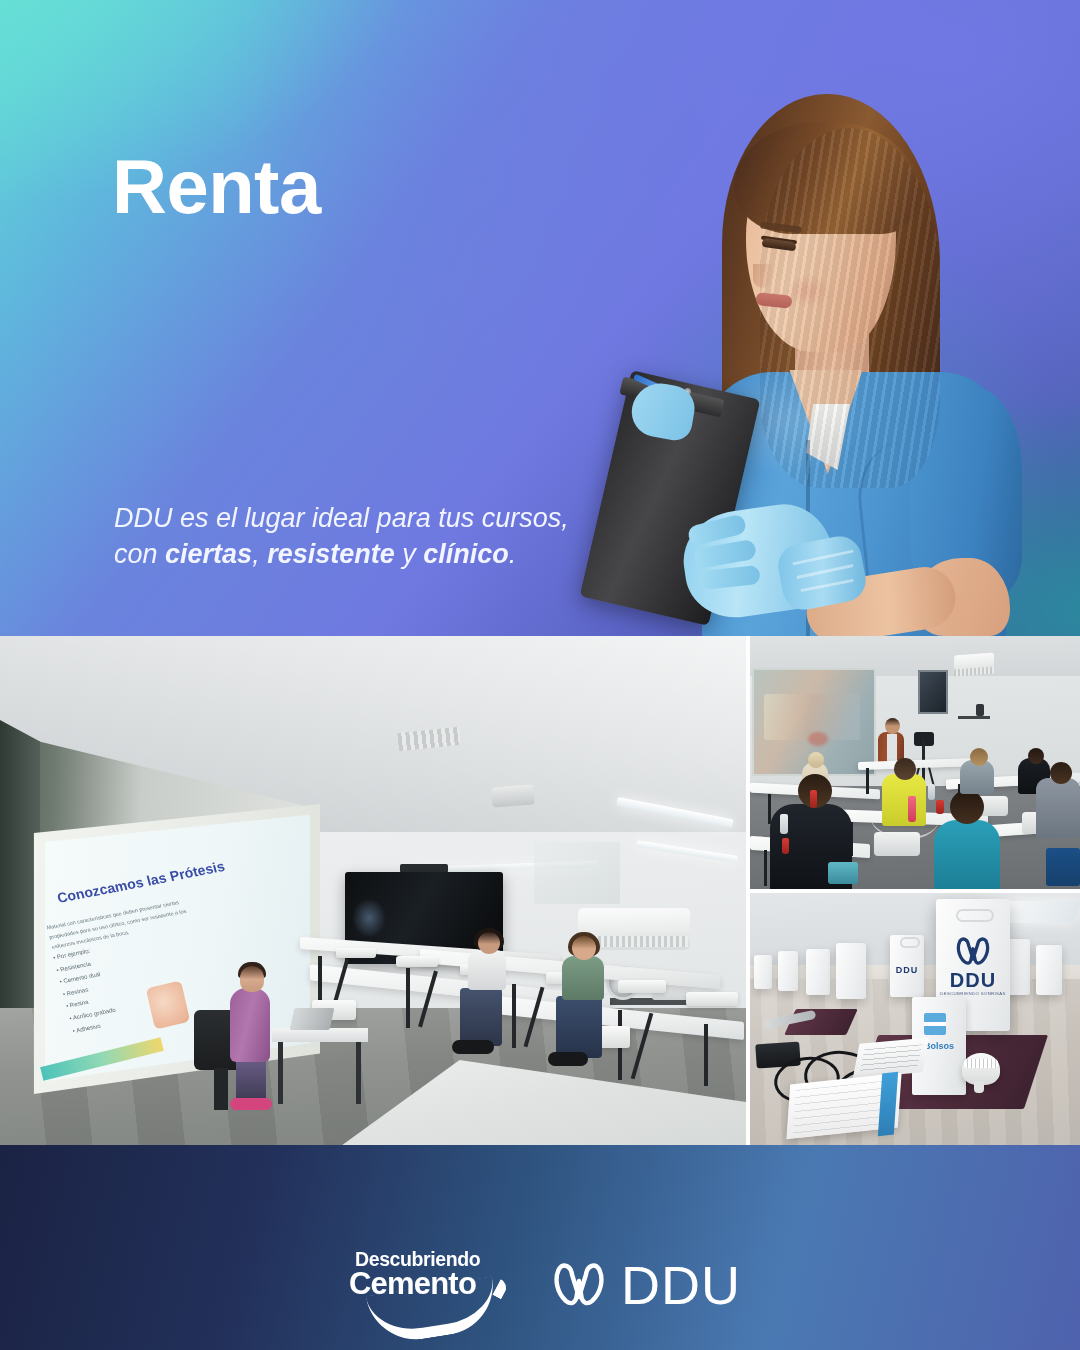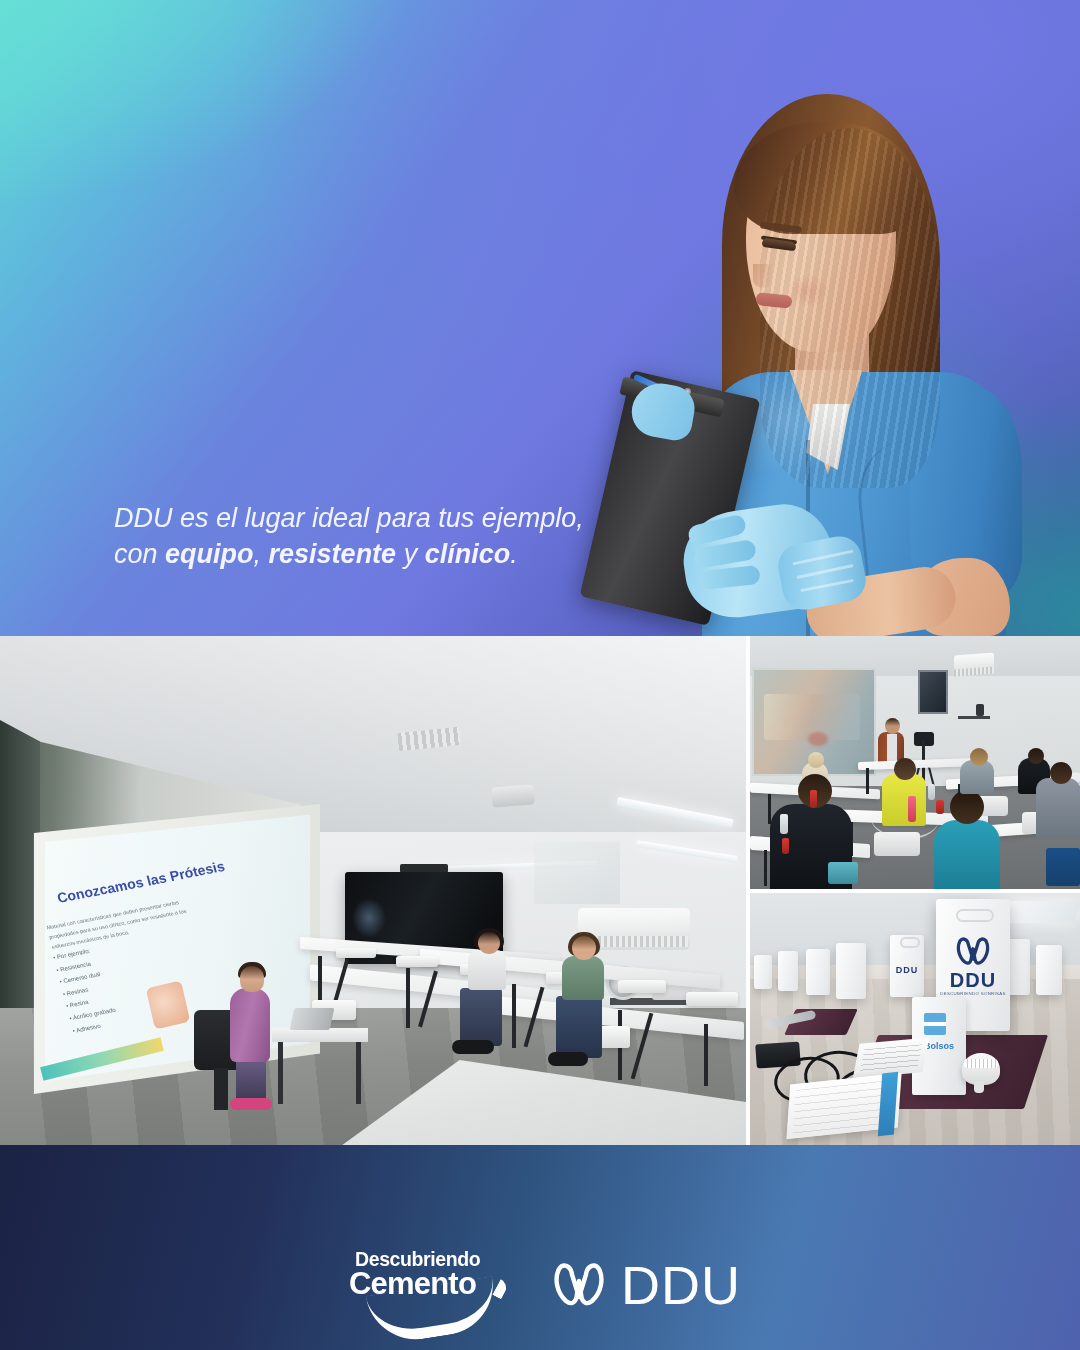--- a/index.html
+++ b/index.html
@@ -933,25 +933,26 @@
       <div class="glove-cuff"></div>
       <div class="glove-fing" style="left:78px;top:432px;width:58px;height:20px;transform:rotate(-14deg);"></div>
       <div class="glove-fing" style="left:84px;top:456px;width:62px;height:20px;transform:rotate(-10deg);"></div>
       <div class="glove-fing" style="left:90px;top:480px;width:60px;height:19px;transform:rotate(-6deg);"></div>
       <div class="wrinkle" style="left:182px;top:468px;width:62px;transform:rotate(-12deg);"></div>
       <div class="wrinkle" style="left:186px;top:482px;width:58px;transform:rotate(-12deg);"></div>
       <div class="wrinkle" style="left:190px;top:496px;width:54px;transform:rotate(-11deg);"></div>
     </div>
 
     <div id="headline">
+      <span class="l1">Renta</span>
     </div>
 
     <div id="subhead">
-      <div>DDU es el lugar ideal para tus ejemplo,</div>
-      <div><span>con </span><b>equipo</b><span>, </span><b>resistente</b><span> y </span><b>clínico</b><span>.</span></div>
+      <div>DDU es el lugar ideal para tus cursos,</div>
+      <div><span>con </span><b>ciertas</b><span>, </span><b>resistente</b><span> y </span><b>clínico</b><span>.</span></div>
     </div>
   </div>
 
   <div id="strip">
 
     <div id="photo-left" class="photo">
       <div class="room-ceiling"></div>
       <div class="ceil-shade"></div>
       <div class="back-wall"></div>
       <div class="left-wall"></div>

